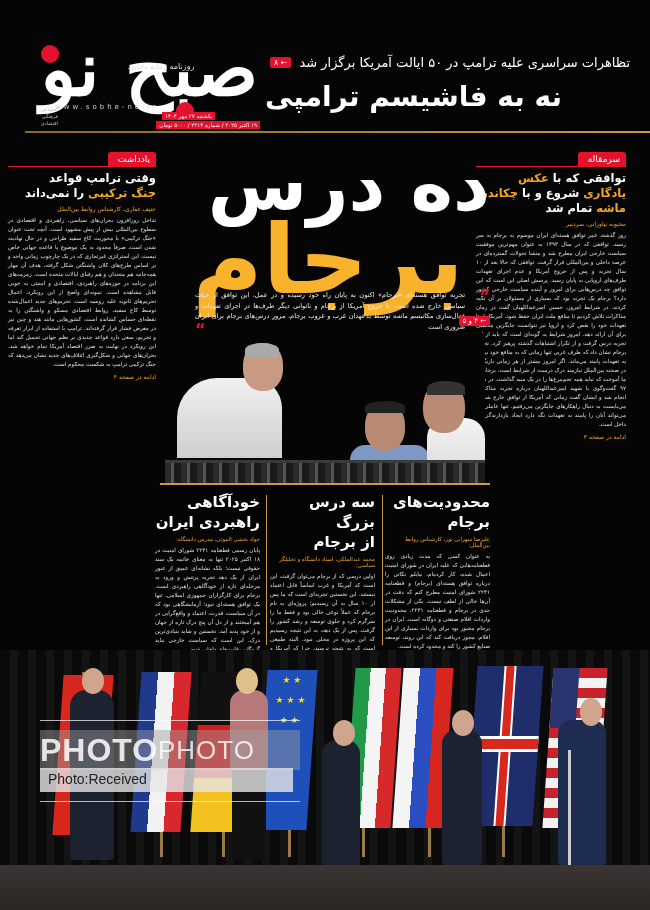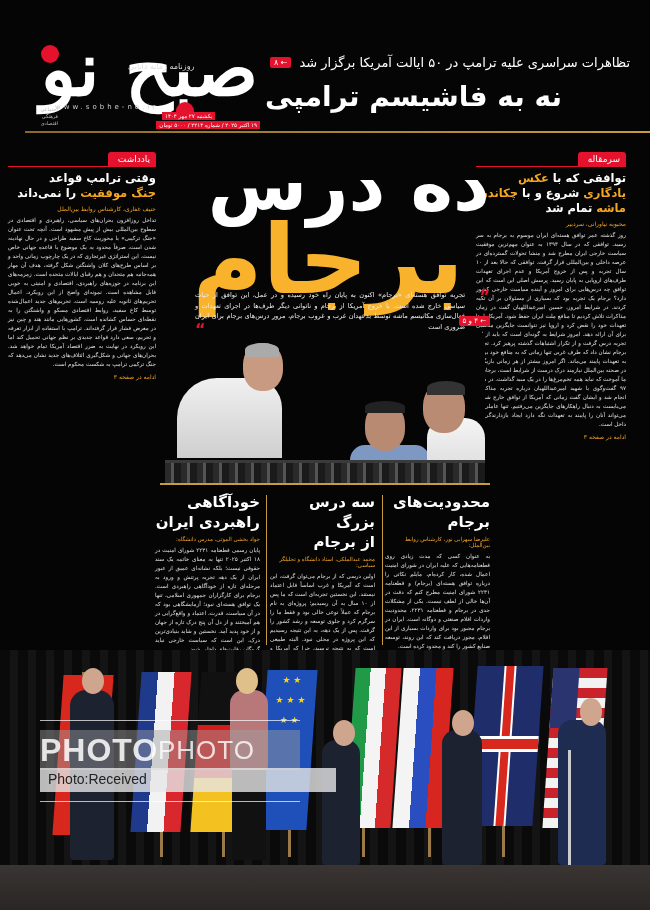--- a/index.html
+++ b/index.html
@@ -76,21 +76,21 @@
 .pole{position:absolute;width:3px;height:185px;background:#9b7a4a;top:22px;}
 .walker{position:absolute;}
 .suit{background:#1d2230;}
 .headw{border-radius:50%;background:#d0a58e;}
 
 
 #wm{left:40px;top:720px;width:260px;height:82px;}
 #wm .band{position:absolute;left:0;top:0;width:260px;height:82px;border-top:1px solid rgba(255,255,255,.7);border-bottom:1px solid rgba(255,255,255,.7);}
 #wm .ilna{position:absolute;left:0;top:12px;font-family:"Liberation Sans",sans-serif;font-size:32px;font-weight:bold;color:rgba(255,255,255,.85);letter-spacing:1px;direction:ltr;}
 #wm .photo{position:absolute;left:118px;top:15px;font-family:"Liberation Sans",sans-serif;font-size:26px;color:rgba(255,255,255,.8);letter-spacing:1px;direction:ltr;text-align:right;}
-#wm .rec{position:absolute;left:0;top:48px;width:296px;height:24px;background:rgba(230,230,230,.8);font-family:"Liberation Sans",sans-serif;font-size:14px;color:#222;padding:3px 8px;direction:ltr;}
+#wm .rec{position:absolute;left:0;top:48px;width:253px;height:24px;background:rgba(230,230,230,.8);font-family:"Liberation Sans",sans-serif;font-size:14px;color:#222;padding:3px 8px;direction:ltr;}
 #wm .grey{position:absolute;left:0;top:10px;width:260px;height:40px;background:rgba(160,160,160,.45);}
 </style>
 </head>
 <body>
 
 <div id="masthead" class="abs"></div>
 <div id="logo" class="abs">
   <span class="dot1"></span>
   <span class="logo-text">صبح نو</span>
   <span class="dot2"></span>
@@ -119,21 +119,21 @@
   <div class="label-line"></div>
   <div class="col-head"><span>توافقی که با </span><span class="hl">عکس یادگاری</span><span> شروع و با </span><span class="hl">چکاندن ماشه</span><span> تمام شد</span></div>
   <div class="byline">محبوبه نیاورانی، سردبیر</div>
   <div class="body-text">روز گذشته عمر توافق هسته‌ای ایران موسوم به برجام به سر رسید. توافقی که در سال ۱۳۹۴ به عنوان مهم‌ترین موفقیت سیاست خارجی ایران مطرح شد و منشا تحولات گسترده‌ای در عرصه داخلی و بین‌المللی قرار گرفت. توافقی که حالا بعد از ۱۰ سال تجربه و پس از خروج آمریکا و عدم اجرای تعهدات طرف‌های اروپایی به پایان رسید. پرسش اصلی این است که این توافق چه درس‌هایی برای امروز و آینده سیاست خارجی کشور دارد؟ برجام یک تجربه بود که بسیاری از مسئولان بر آن تکیه کردند. در شرایط امروز، حسین امیرعبداللهیان گفت در زمان مذاکرات تلاش کردیم تا منافع ملت ایران حفظ شود. آمریکا بارها تعهدات خود را نقض کرد و اروپا نیز نتوانست جایگزین مناسبی برای آن ارائه دهد. امروز شرایط به گونه‌ای است که باید از این تجربه درس گرفت و از تکرار اشتباهات گذشته پرهیز کرد. تجربه برجام نشان داد که طرف غربی تنها زمانی که به منافع خود برسد به تعهدات پایبند می‌ماند. اگر امروز بیشتر از هر زمانی بازیگری در صحنه بین‌الملل نیازمند درک درست از شرایط است، برجام به ما آموخت که نباید همه تخم‌مرغ‌ها را در یک سبد گذاشت. در سال ۹۷ گفت‌وگوی با شهید امیرعبداللهیان درباره تجربه مذاکرات انجام شد و ایشان گفت زمانی که آمریکا از توافق خارج شد ما می‌بایست به دنبال راهکارهای جایگزین می‌رفتیم. تنها عاملی که می‌تواند آنان را پایبند به تعهدات نگه دارد ایجاد بازدارندگی در داخل است.</div>
   <div class="cont">ادامه در صفحه ۳</div>
 </div>
 
 <div id="col-left" class="abs">
   <span class="label-tab">یادداشت</span>
   <div class="label-line"></div>
-  <div class="col-head"><span>وقتی ترامپ قواعد</span><br><span class="hl">جنگ موفقیت</span><span> را نمی‌داند</span></div>
+  <div class="col-head"><span>وقتی ترامپ قواعد</span><br><span class="hl">جنگ ترکیبی</span><span> را نمی‌داند</span></div>
   <div class="byline">حنیف غفاری، کارشناس روابط بین‌الملل</div>
   <div class="body-text">تداخل روزافزون بحران‌های سیاسی، راهبردی و اقتصادی در سطوح بین‌المللی بیش از پیش مشهود است. آنچه تحت عنوان «جنگ ترکیبی» با محوریت کاخ سفید طراحی و در حال نهادینه شدن است، صرفاً محدود به یک موضوع یا قاعده جهانی خاص نیست. این استراتژی غیرتجاری که در یک چارچوب زمانی واحد و بر اساس طرح‌های کلان واشنگتن شکل گرفته، هدف آن مهار همه‌جانبه هم متحدان و هم رقبای ایالات متحده است. زمزمه‌های این برنامه در حوزه‌های راهبردی، اقتصادی و امنیتی به خوبی قابل مشاهده است. نمونه‌ای واضح از این رویکرد، اعمال تحریم‌های ثانویه علیه روسیه است. تحریم‌های جدید اعمال‌شده توسط کاخ سفید، روابط اقتصادی مسکو و واشنگتن را به نقطه‌ای حساس کشانده است. کشورهایی مانند هند و چین نیز در معرض فشار قرار گرفته‌اند. ترامپ با استفاده از ابزار تعرفه و تحریم، سعی دارد قواعد جدیدی بر نظم جهانی تحمیل کند اما این رویکرد در نهایت به ضرر اقتصاد آمریکا تمام خواهد شد. بحران‌های جهانی و شکل‌گیری ائتلاف‌های جدید نشان می‌دهد که جنگ ترکیبی ترامپ به شکست محکوم است.</div>
   <div class="cont">ادامه در صفحه ۳</div>
 </div>
 
 <div id="main-head1" class="abs">ده درس</div>
 <div id="main-head2" class="abs">برجام</div>
 <div id="lead-q-open" class="abs">”</div>
 <div id="lead" class="abs">تجربه توافق هسته‌ای «برجام» اکنون به پایان راه خود رسیده و در عمل، این توافق از حیات سیاسی خارج شده است. با خروج آمریکا از برجام و ناتوانی دیگر طرف‌ها در اجرای تعهدات و فعال‌سازی مکانیسم ماشه توسط بدعهدان غرب و غروب برجام، مرور درس‌های برجام برای ایران ضروری است</div>
 <div id="lead-q-close" class="abs">“</div>

